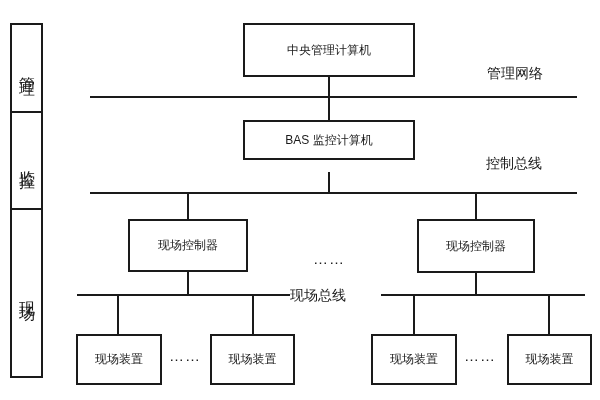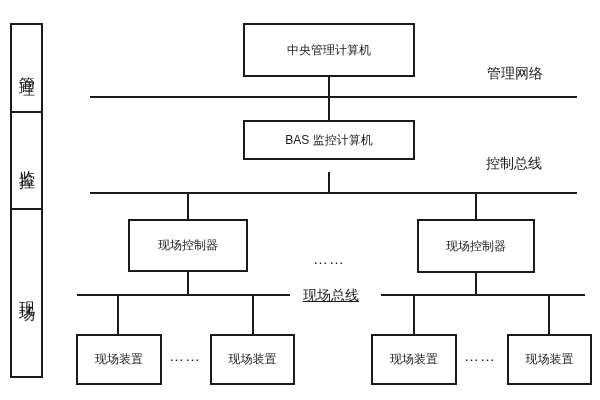--- a/index.html
+++ b/index.html
@@ -116,19 +116,19 @@
   <div class="vline" style="left:187px; top:271px; height:24px;"></div>
   <div class="vline" style="left:475px; top:193px; height:26px;"></div>
   <div class="vline" style="left:475px; top:272px; height:23px;"></div>
   <div class="vline" style="left:117px; top:295px; height:39px;"></div>
   <div class="vline" style="left:252px; top:295px; height:39px;"></div>
   <div class="vline" style="left:413px; top:295px; height:39px;"></div>
   <div class="vline" style="left:548px; top:295px; height:39px;"></div>
 
   <div class="bus-label" style="left:487px; top:63px;">管理网络</div>
   <div class="bus-label" style="left:486px; top:153px;">控制总线</div>
-  <div class="bus-label" style="left:303px; top:285px;text-decoration:underline;">现场总线</div>
+  <div class="bus-label" style="left:290px; top:285px;">现场总线</div>
 
   <div class="dots" style="left:313px; top:251px;">……</div>
   <div class="dots" style="left:169px; top:348px;">……</div>
   <div class="dots" style="left:464px; top:348px;">……</div>
 
 </div>
 
 </body></html>

